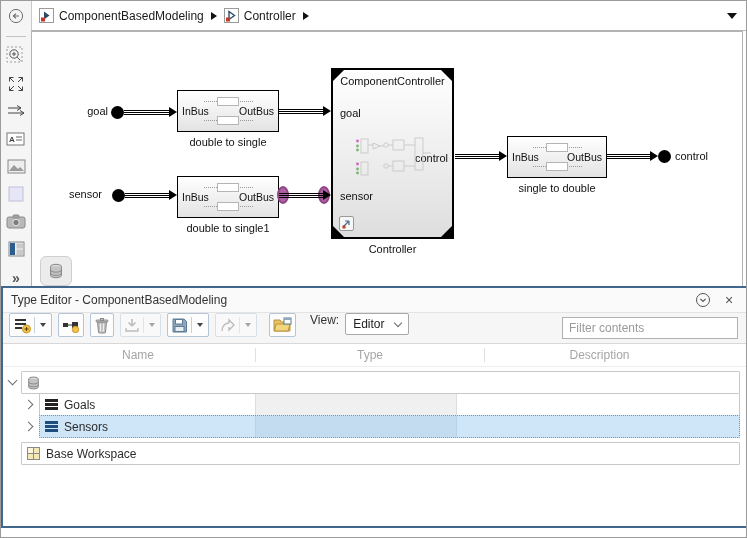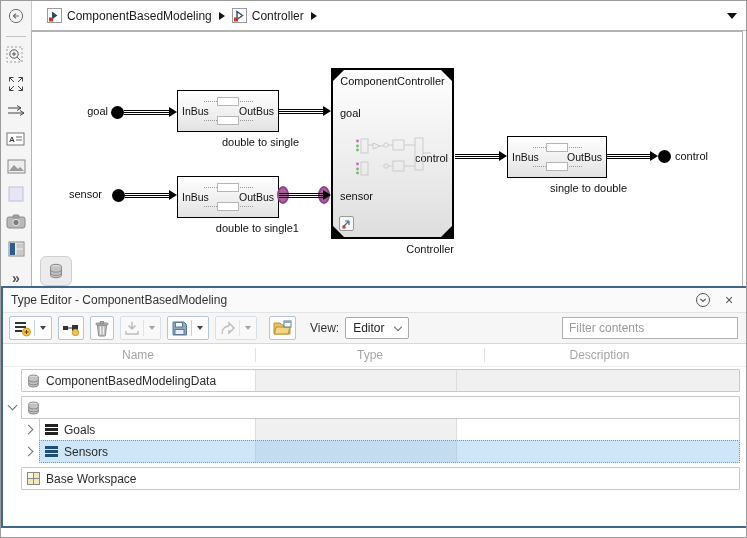--- a/index.html
+++ b/index.html
@@ -2,61 +2,61 @@
 <html><head>
 <meta charset="utf-8">
 <style>
   html,body{margin:0;padding:0;background:#dcdcdc;}
   *{box-sizing:border-box;font-family:"Liberation Sans","DejaVu Sans",sans-serif;}
   .window{position:relative;width:747px;height:538px;background:#fff;border:1px solid #9b9b9b;overflow:hidden;}
 
   
   .topbar{position:absolute;left:0;top:0;width:100%;height:30px;display:flex;}
   .backcell{width:30px;height:30px;background:#f5f5f5;display:flex;align-items:center;justify-content:center;}
-  .crumbbar{flex:1;height:30px;background:#fff;border-bottom:1px solid #b3b3b3;border-left:1px solid #c9c9c9;display:flex;align-items:center;gap:5px;padding-left:15px;position:relative;}
+  .crumbbar{flex:1;height:30px;background:#fff;border-bottom:1px solid #b3b3b3;border-left:1px solid #c9c9c9;display:flex;align-items:center;gap:5px;padding-left:7px;position:relative;}
   .crumb-label{font-size:12px;color:#1a1a1a;}
   .sep-tri{width:0;height:0;border-left:6px solid #111;border-top:4px solid transparent;border-bottom:4px solid transparent;margin:0 2px;}
   .crumb-caret{position:absolute;right:9px;top:12px;width:0;height:0;border-top:6px solid #111;border-left:5px solid transparent;border-right:5px solid transparent;}
 
   
   .palette{position:absolute;left:0;top:30px;width:30px;height:263px;background:#f5f5f5;display:flex;flex-direction:column;align-items:center;padding-top:5px;}
   .pal-sep{width:20px;border-top:1px solid #c3c3c3;margin-bottom:9px;}
   .pal-btn{width:24px;height:24px;display:flex;align-items:center;justify-content:center;margin-bottom:7px;cursor:pointer;}
   .pal-more{font-size:14px;color:#555;font-weight:bold;margin-top:2px;}
 
   
   .canvas{position:absolute;left:30px;top:30px;width:712px;height:262px;background:#fff;border:1px solid #b3b3b3;overflow:hidden;}
   .lbl{position:absolute;font-size:11px;color:#111;white-space:nowrap;}
   .bus{position:absolute;height:5px;background:linear-gradient(to bottom,#000 0,#000 1px,transparent 1px,transparent 2px,#000 2px,#000 3px,transparent 3px,transparent 4px,#000 4px,#000 5px);}
   .arr{position:absolute;width:0;height:0;border-left:8px solid #000;border-top:5px solid transparent;border-bottom:5px solid transparent;}
   .port{position:absolute;width:13px;height:13px;border-radius:50%;background:#000;}
   .blk{position:absolute;background:linear-gradient(#ffffff,#e3e3e3);border:1px solid #000;}
   .blk .pin{position:absolute;font-size:10.5px;color:#111;top:50%;transform:translateY(-50%);}
   .mini{position:absolute;width:22px;height:9px;background:#fff;border:1px solid #b5b5b5;}
   .dl{position:absolute;width:13px;height:0;border-top:1px dotted #999;}
-  .cap{position:absolute;font-size:11px;color:#111;text-align:right;}
+  .cap{position:absolute;font-size:11px;color:#111;text-align:center;}
   .ctrl{position:absolute;left:299px;top:36px;width:123px;height:171px;background:linear-gradient(#ffffff,#dedede);border:2px solid #000;}
   .ctrl-title{position:absolute;top:5px;left:0;width:100%;text-align:center;font-size:11px;color:#111;}
   .ctrl .plabel{position:absolute;font-size:11px;color:#111;}
   .corner{position:absolute;width:11px;height:11px;background:#000;}
   .c-tl{left:0;top:0;clip-path:polygon(0 0,100% 0,0 100%);}
   .c-tr{right:0;top:0;clip-path:polygon(0 0,100% 0,100% 100%);}
   .c-bl{left:0;bottom:0;clip-path:polygon(0 0,0 100%,100% 100%);}
   .c-br{right:0;bottom:0;clip-path:polygon(100% 0,100% 100%,0 100%);}
   .blob{position:absolute;width:12px;height:18px;border-radius:50%;background:#ad62a0;border:2px solid #8e4486;}
   .badge-db{position:absolute;left:8px;top:224px;width:32px;height:30px;background:#ececec;border:1px solid #cfcfcf;border-radius:6px;display:flex;align-items:center;justify-content:center;}
   .mrbadge{position:absolute;left:6px;bottom:6px;width:15px;height:15px;border:1px solid #9a9a9a;border-radius:2px;background:#f7f7f7;display:flex;align-items:center;justify-content:center;}
 
   
   .tepanel{position:absolute;left:0;top:285px;width:747px;height:242px;background:#fff;border:2px solid #41688c;}
   .tetitle{height:25px;background:#fafafa;border-bottom:1px solid #e3e3e3;display:flex;align-items:center;padding:0 8px;font-size:12px;color:#333;}
   .tetitle .sp{flex:1;}
   .tico{width:18px;height:18px;display:flex;align-items:center;justify-content:center;margin-left:8px;cursor:pointer;color:#555;}
   .close-x{font-size:14px;color:#555;}
-  .tetoolbar{height:31px;background:#f6f6f6;border-bottom:1px solid #d8d8d8;display:flex;align-items:center;padding:0 6px;position:relative;}
+  .tetoolbar{height:31px;background:#f6f6f6;border-bottom:1px solid #d8d8d8;display:flex;padding:0 6px;position:relative;}
   .tbtn{height:24px;border:1px solid #b4c6d6;background:#fdfdfd;border-radius:2px;display:flex;align-items:center;margin-right:6px;padding:0 3px;cursor:pointer;}
   .tbtn.dis{opacity:.45;cursor:default;}
   .tbtn .divline{width:1px;height:16px;background:#c4d2de;margin:0 3px;}
   .caret{width:0;height:0;border-top:4px solid #444;border-left:3.5px solid transparent;border-right:3.5px solid transparent;margin:0 2px;}
   .viewlbl{font-size:12px;color:#333;margin:0 6px 0 8px;}
   .viewsel{height:22px;border:1px solid #a9a9a9;background:#fff;border-radius:2px;display:flex;align-items:center;padding:0 7px;font-size:12px;color:#222;gap:10px;cursor:pointer;}
   .chev-d{width:6px;height:6px;border-right:1.5px solid #666;border-bottom:1.5px solid #666;transform:rotate(45deg);margin-top:-3px;}
   .filter{position:absolute;right:8px;top:4px;width:176px;height:22px;border:1px solid #b0b0b0;font-size:12px;padding:0 6px;color:#333;}
   .filter::placeholder{color:#9a9a9a;}
 
@@ -367,34 +367,20 @@
       <input class="filter" placeholder="Filter contents" style="">
     </div>
 
     <div class="tetable">
       <div class="thead">
         <span class="h-name">Name</span>
         <span class="h-type">Type</span>
         <span class="h-desc">Description</span>
       </div>
 
-      <div class="rowwrap" style="margin-top:2px;">
-        <div class="card lvl0">
-          <div class="namecell">
-            <svg width="13" height="14">
-              <ellipse cx="6.5" cy="3" rx="4.8" ry="2" fill="#d9d9d9" stroke="#8a8a8a"></ellipse>
-              <path d="M1.7 3 v8 a4.8 2 0 0 0 9.6 0 v-8" fill="#c3c3c3" stroke="#8a8a8a"></path>
-              <path d="M1.7 6 a4.8 2 0 0 0 9.6 0 M1.7 8.8 a4.8 2 0 0 0 9.6 0" fill="none" stroke="#8a8a8a"></path>
-            </svg>
-            <span>ComponentBasedModelingData</span>
-          </div>
-          <div class="typecell cell-gray"></div>
-          <div class="desccell cell-gray"></div>
-        </div>
-      </div>
 
       <div class="gap4"></div>
 
       <div class="rowwrap">
         <span class="chev chev-down" style="left:6px;"></span>
         <div class="card lvl0">
           <div class="namecell">
             <svg width="13" height="14">
               <ellipse cx="6.5" cy="3" rx="4.8" ry="2" fill="#d9d9d9" stroke="#8a8a8a"></ellipse>
               <path d="M1.7 3 v8 a4.8 2 0 0 0 9.6 0 v-8" fill="#c3c3c3" stroke="#8a8a8a"></path>

